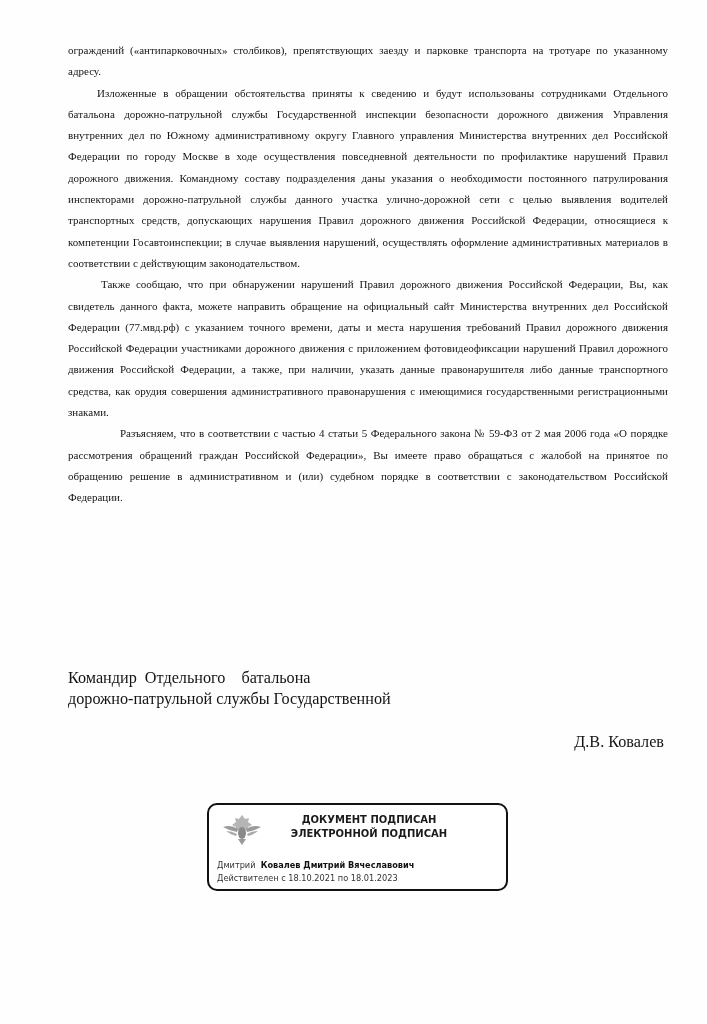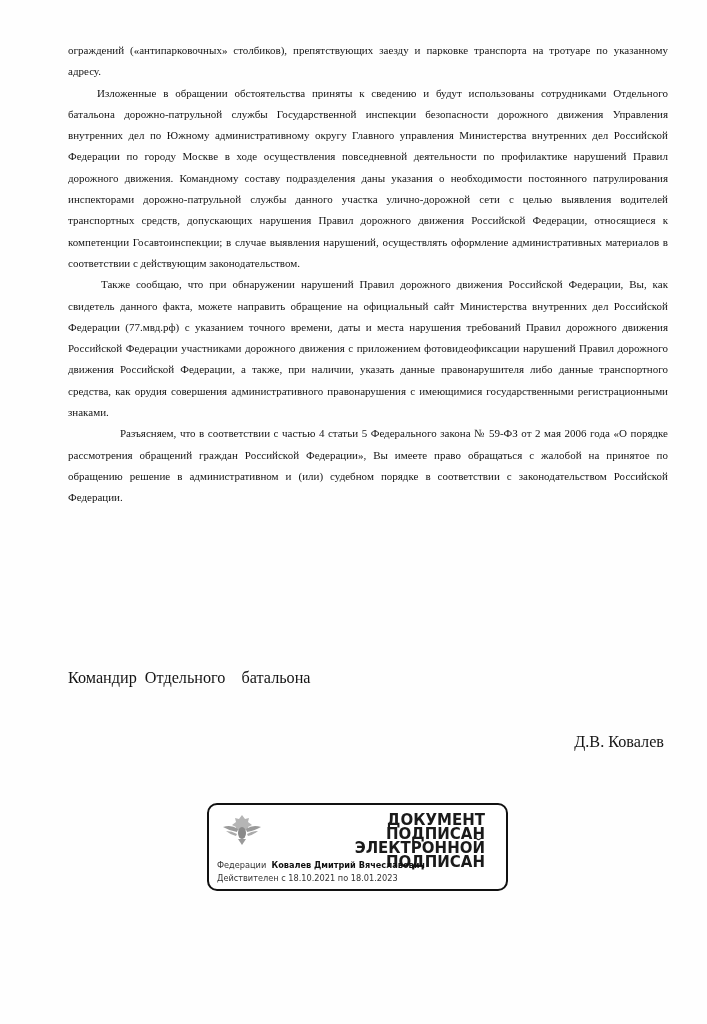--- a/index.html
+++ b/index.html
@@ -29,22 +29,22 @@
   .stamp {
     position: absolute; left: 207px; top: 803px; width: 297px; height: 84px;
     border: 2.5px solid #111; border-radius: 10px; overflow: hidden;
     font-family: "DejaVu Sans", sans-serif; color: #222;
     background: #fff;
   }
   .stamp-emblem {
     position: absolute; left: 12px; top: 6px; width: 42px; height: 36px;
   }
   .stamp-heading {
-    position: absolute; left: 76px; width: 200px; top: 8px;
-    text-align: right; font-weight: bold; font-size: 15px; line-height: 14px;
+    position: absolute; left: 60px; width: 200px; top: 8px;
+    text-align: center; font-weight: bold; font-size: 10px; line-height: 14px;
     color: #1a1a1a;
   }
   .stamp-line {
     position: absolute; left: 8px; font-size: 8.2px; line-height: 11px;
     white-space: nowrap; color: #333;
   }
   .stamp-line b { color: #111; }
   .l1 { top: 42px; }
   .l2 { top: 55px; }
   .l3 { top: 68px; text-align: center; }
@@ -56,39 +56,40 @@
 
   <div class="body-text">
     <p>ограждений («антипарковочных» столбиков), препятствующих заезду и парковке транспорта на тротуаре по указанному  адресу.</p>
     <p class="indent-1">Изложенные в обращении обстоятельства приняты к сведению и будут использованы сотрудниками Отдельного батальона дорожно-патрульной службы Государственной инспекции безопасности дорожного движения Управления внутренних дел по Южному административному округу Главного управления Министерства внутренних дел Российской Федерации по городу Москве в ходе осуществления повседневной деятельности по профилактике нарушений Правил дорожного движения. Командному составу подразделения даны указания о необходимости постоянного патрулирования инспекторами дорожно-патрульной службы данного участка улично-дорожной сети с целью выявления водителей транспортных средств, допускающих нарушения Правил дорожного движения Российской Федерации, относящиеся к компетенции Госавтоинспекции; в случае выявления нарушений, осуществлять оформление административных материалов в соответствии с действующим законодательством.</p>
     <p class="indent-2">Также сообщаю, что при обнаружении нарушений Правил дорожного движения Российской Федерации, Вы, как свидетель данного факта, можете направить обращение на официальный сайт Министерства внутренних дел Российской Федерации (77.мвд.рф) с указанием точного времени, даты и места нарушения требований Правил дорожного движения Российской Федерации участниками дорожного движения с приложением фотовидеофиксации нарушений Правил дорожного движения Российской Федерации, а также, при наличии, указать данные правонарушителя либо данные транспортного средства, как орудия совершения административного правонарушения с имеющимися государственными регистрационными знаками.</p>
     <p class="indent-3">Разъясняем, что в соответствии с частью 4 статьи 5 Федерального закона № 59-ФЗ от 2 мая 2006 года «О порядке рассмотрения обращений граждан Российской Федерации», Вы имеете право обращаться с жалобой на принятое по обращению решение в административном и (или) судебном порядке в соответствии с законодательством Российской Федерации.</p>
   </div>
 
   <div class="signature">
     <div class="sig-title">Командир  Отдельного    батальона</div>
+    <div class="sig-title">дорожно-патрульной службы Государственной</div>
     <div class="sig-name">Д.В. Ковалев</div>
   </div>
 
   <div class="stamp">
     <svg class="stamp-emblem" viewBox="0 0 42 36">
       <g fill="#9a9a9a">
         <path d="M21 4 l3 4 l4 -1 l-1 4 l4 3 l-4 2 l1 4 l-4 -1 l-3 4 l-3 -4 l-4 1 l1 -4 l-4 -2 l4 -3 l-1 -4 l4 1 z" fill="#b5b5b5"></path>
         <path d="M2 16 q8 -3 15 2 l-1 3 q-7 -1 -14 -5 z"></path>
         <path d="M40 16 q-8 -3 -15 2 l1 3 q7 -1 14 -5 z"></path>
         <path d="M5 20 q6 0 11 3 l-1 2 q-5 -1 -10 -5 z" fill="#aaaaaa"></path>
         <path d="M37 20 q-6 0 -11 3 l1 2 q5 -1 10 -5 z" fill="#aaaaaa"></path>
         <ellipse cx="21" cy="22" rx="4" ry="6" fill="#8a8a8a"></ellipse>
         <path d="M17 28 l4 6 l4 -6 z" fill="#9a9a9a"></path>
       </g>
     </svg>
     <div class="stamp-heading">
       <div>ДОКУМЕНТ ПОДПИСАН</div>
       <div>ЭЛЕКТРОННОЙ ПОДПИСАН</div>
     </div>
     <div class="stamp-line l2">
-      <span>Федерации</span>&nbsp;
+      <span>Дмитрий</span>&nbsp;
       <b>Ковалев Дмитрий Вячеславович</b>
     </div>
     <div class="stamp-line l3">Действителен с 18.10.2021 по 18.01.2023</div>
   </div>
 
 </div>
 
 </body></html>

